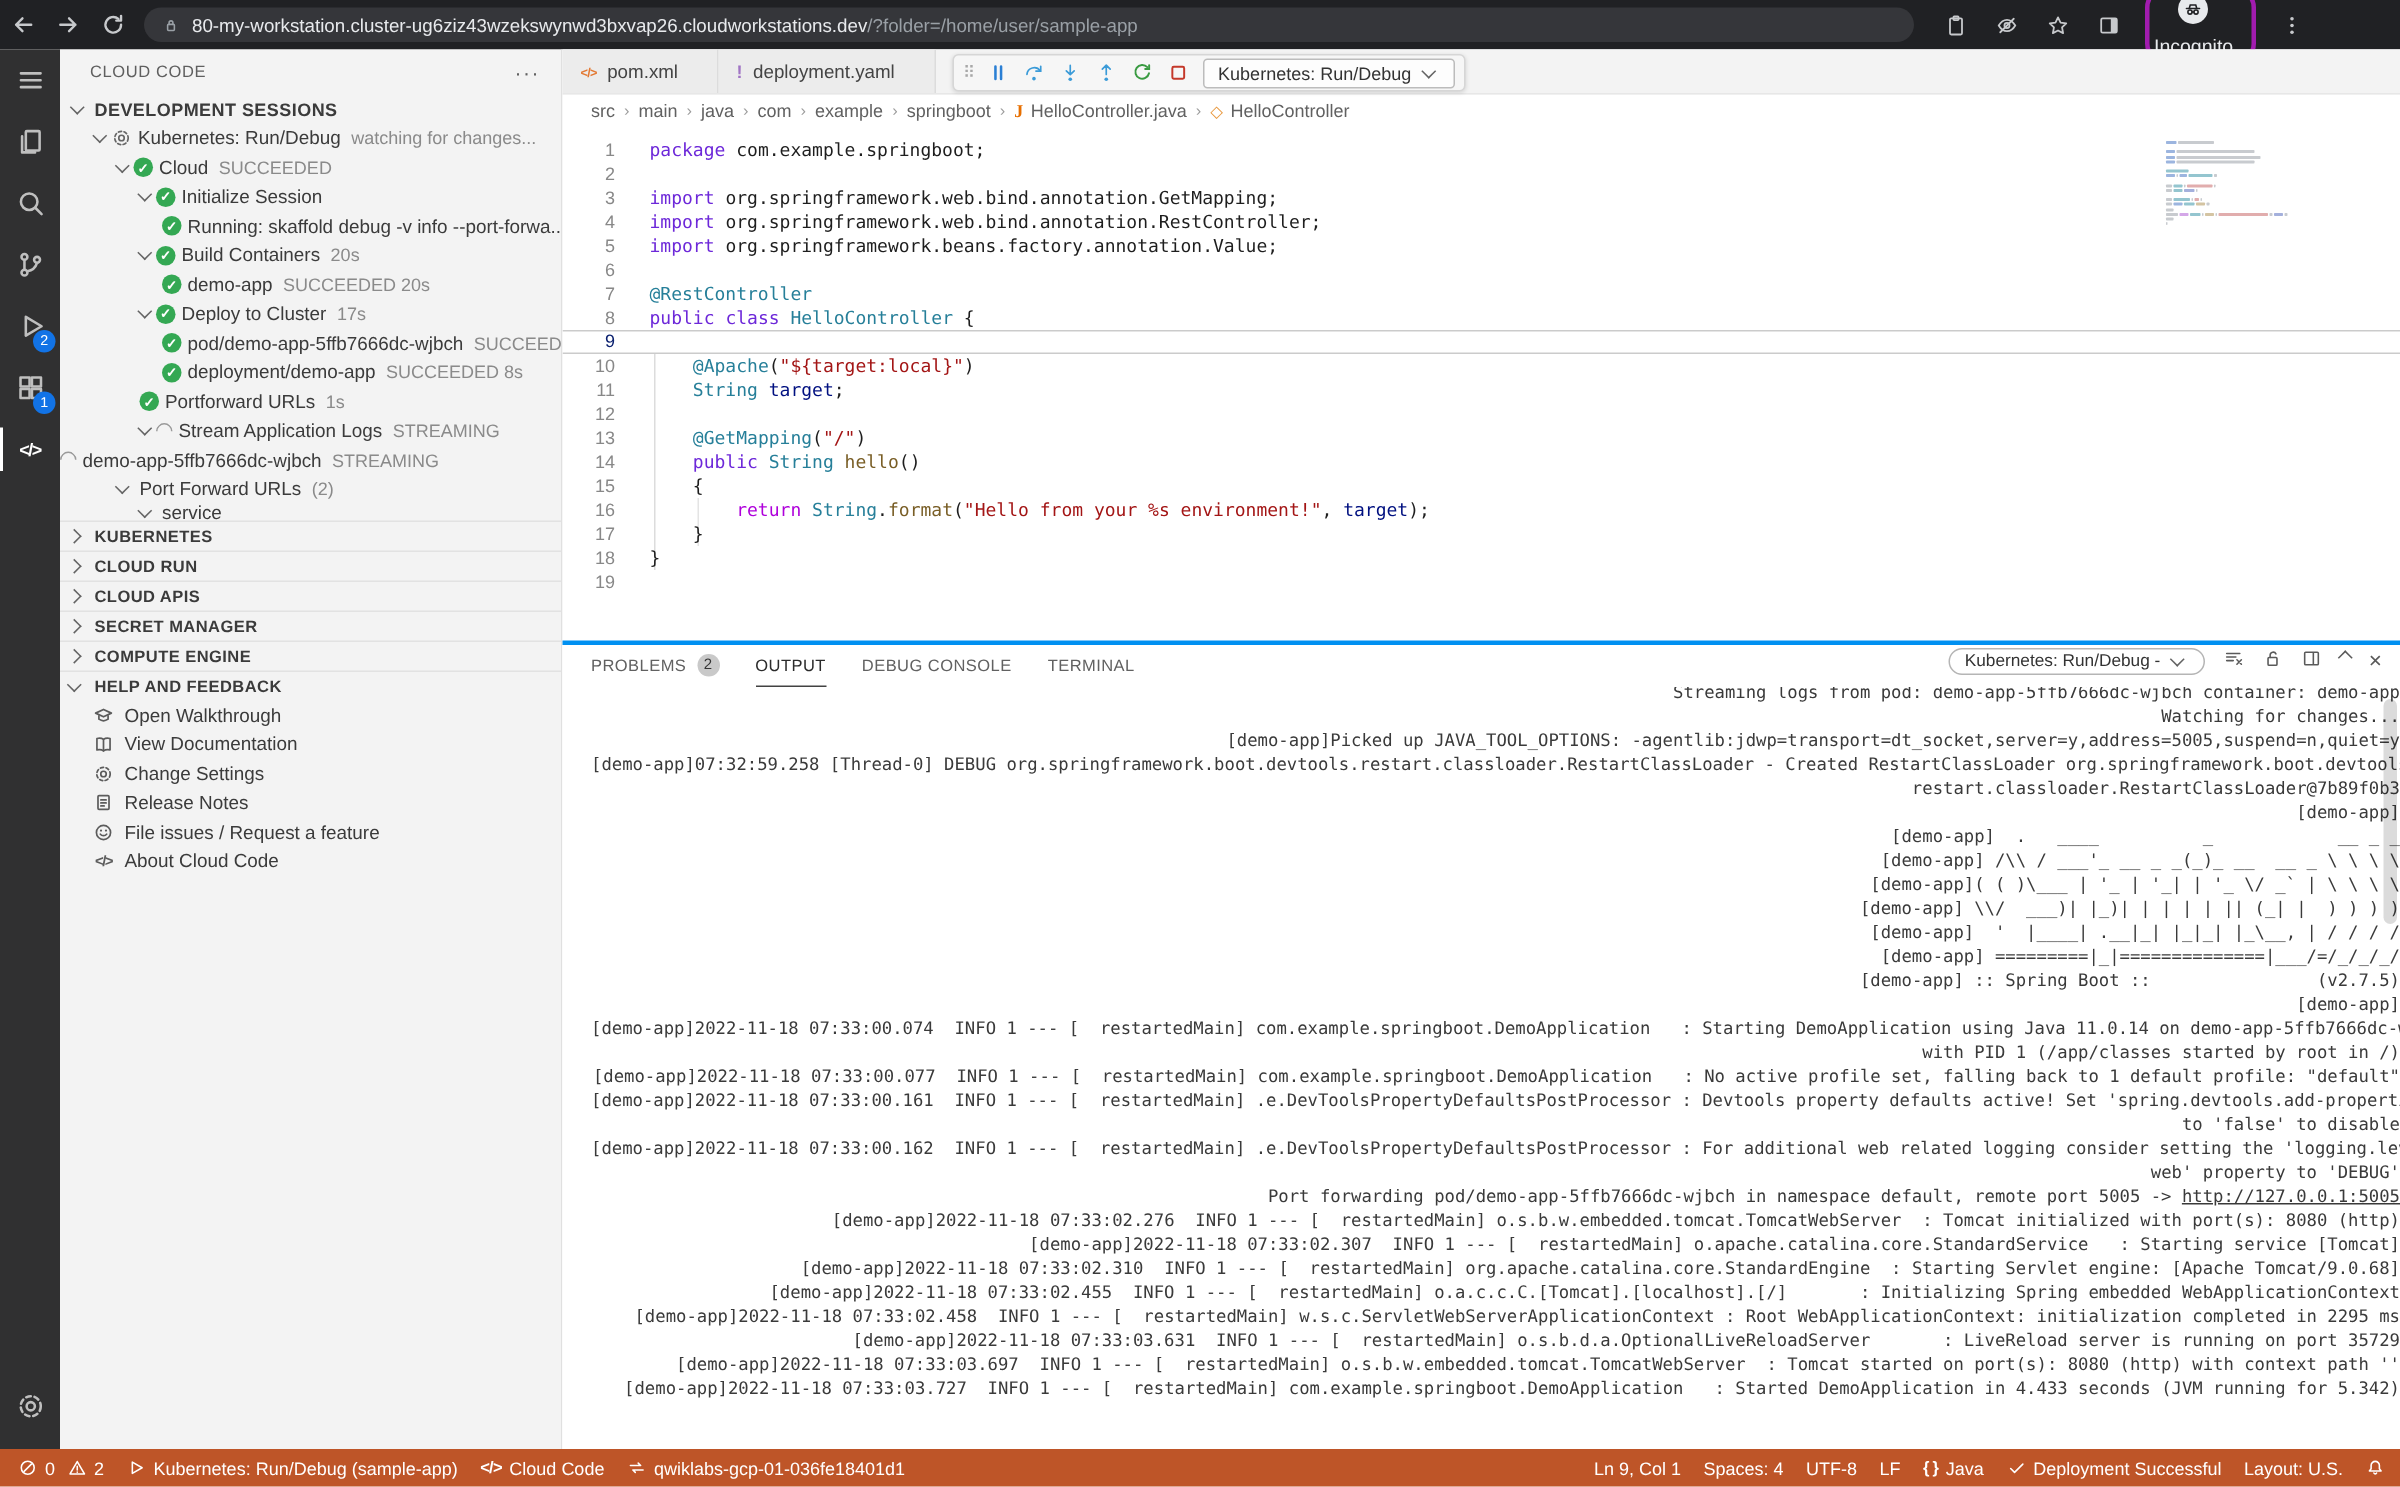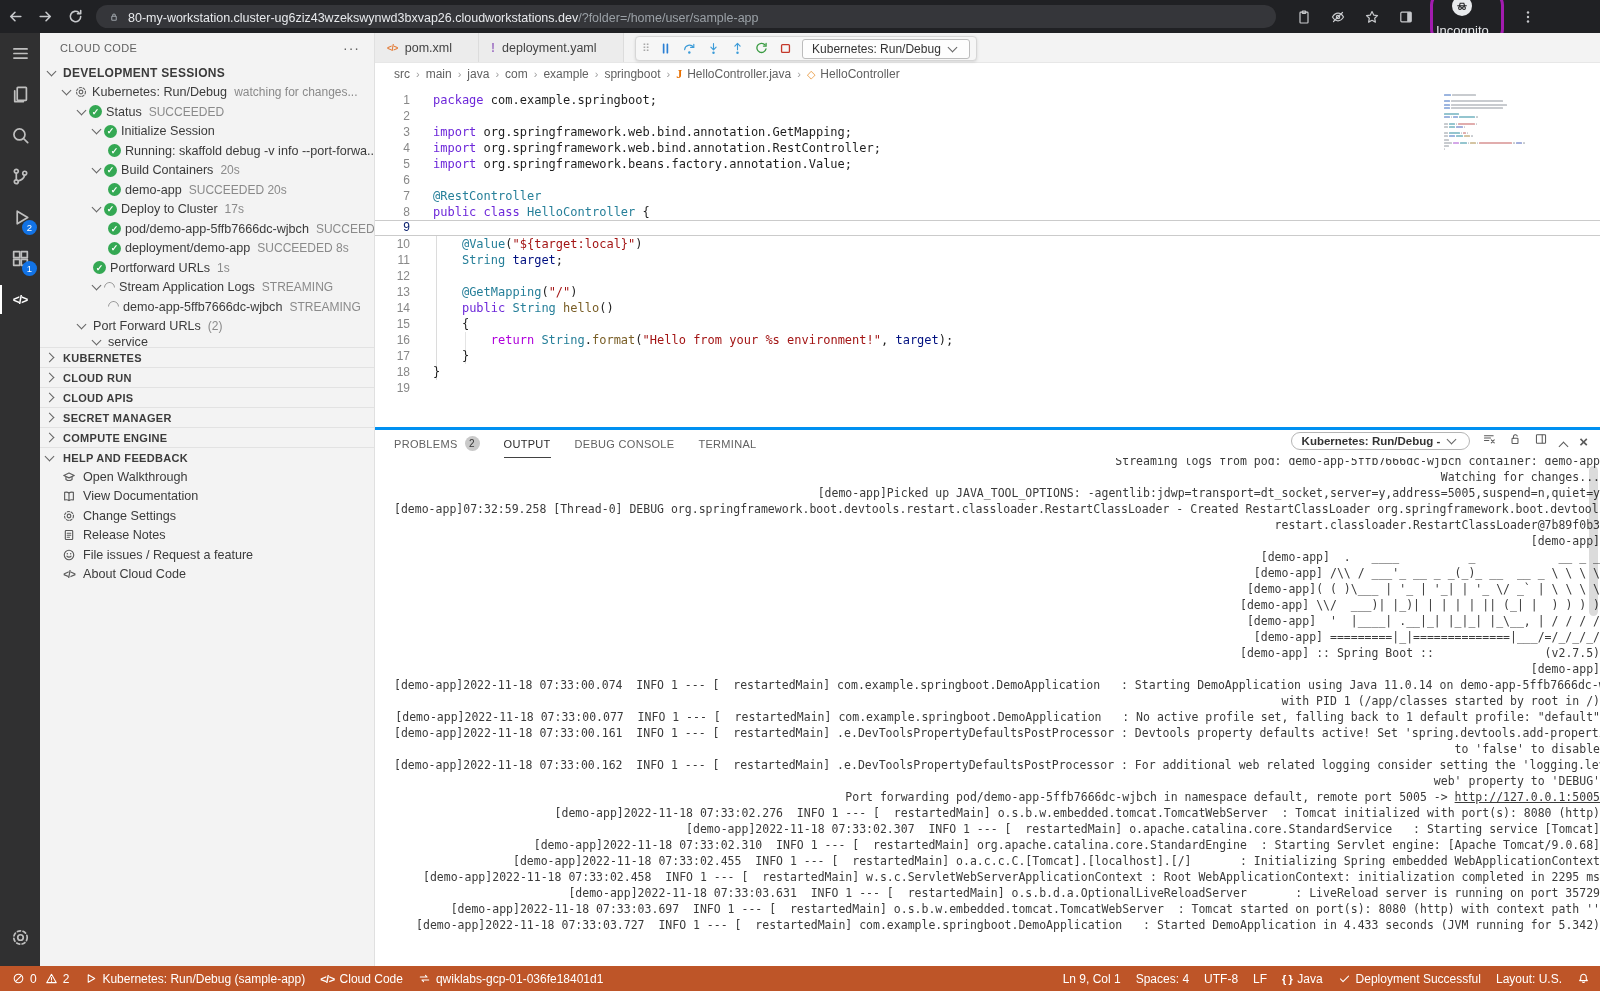--- a/index.html
+++ b/index.html
@@ -98,21 +98,21 @@
   .mm-seg{height:2px;border-radius:.5px;opacity:.55;}
 
   
   #panel{position:absolute;left:0;right:0;top:394px;bottom:0;background:#fff;border-top:3px solid #0090f1;}
   #paneltabs{height:28px;display:flex;align-items:center;padding-left:19px;position:relative;}
   .ptab{margin-right:24px;font-size:11px;color:#616161;letter-spacing:.3px;display:flex;align-items:center;gap:7px;
     height:27px;border-bottom:1px solid transparent;}
   .ptab.active{color:#2b2b2b;border-bottom:1px solid #424242;}
   .pbadge{min-width:15px;height:15px;border-radius:8px;background:#c9c9c9;color:#333;font-size:10px;
     display:flex;align-items:center;justify-content:center;padding:0 4px;}
-  #panel-right{position:absolute;right:12px;top:2px;display:flex;align-items:flex-end;gap:12px;color:#5a5a5a;font-weight:bold;}
+  #panel-right{position:absolute;right:12px;top:2px;display:flex;align-items:flex-start;gap:12px;color:#5a5a5a;}
   #panel-select{display:flex;align-items:center;gap:8px;border:1px solid #b5b5b5;border-radius:11px;
     padding:2px 10px;font-size:11.5px;color:#333;background:#fff;}
   #panel-right svg{width:14px;height:14px;}
   .chev-up{width:7px;height:7px;border-right:1.3px solid #5a5a5a;border-bottom:1.3px solid #5a5a5a;transform:rotate(-135deg);margin-top:3px;}
   .pclose{font-size:15px;color:#5a5a5a;}
   #logs{position:absolute;top:28px;left:0;right:0;bottom:0;overflow:hidden;padding-left:19px;text-align:right;}
   .logline{height:16px;line-height:16px;white-space:pre;font-family:"DejaVu Sans Mono",monospace;
     font-size:11.5px;color:#3a3a3a;}
   .logline.clip{margin-top:-5px;}
   .loglink{text-decoration:underline;}
@@ -275,21 +275,21 @@
               <circle cx="8" cy="8" r="2.1"></circle>
               <circle cx="8" cy="8" r="5.1" stroke-dasharray="2.4 1.9"></circle>
             </svg>
           </span>
           <span class="lbl">Kubernetes: Run/Debug</span>
           <span class="meta">watching for changes...</span>
         </div>
         <div class="trow" style="padding-left: 38px;">
           <span class="chev"></span>
           <span class="ck">✓</span>
-          <span class="lbl">Status</span>
+          <span class="lbl">Cloud</span>
           <span class="meta">SUCCEEDED</span>
         </div>
         <div class="trow" style="padding-left: 53px;">
           <span class="chev"></span>
           <span class="ck">✓</span>
           <span class="lbl">Initialize Session</span>
         </div>
         <div class="trow" style="padding-left: 68px;">
           <span class="ck">✓</span>
           <span class="lbl">Running: skaffold debug -v info --port-forwa...</span>
@@ -325,21 +325,21 @@
           <span class="ck">✓</span>
           <span class="lbl">Portforward URLs</span>
           <span class="meta">1s</span>
         </div>
         <div class="trow" style="padding-left: 53px;">
           <span class="chev"></span>
           <span class="spin"></span>
           <span class="lbl">Stream Application Logs</span>
           <span class="meta">STREAMING</span>
         </div>
-        <div class="trow" style="padding-left: 68px;">
+        <div class="trow" style="">
           <span class="spin"></span>
           <span class="lbl">demo-app-5ffb7666dc-wjbch</span>
           <span class="meta">STREAMING</span>
         </div>
         <div class="trow" style="padding-left: 38px;">
           <span class="chev"></span>
           <span class="lbl">Port Forward URLs</span>
           <span class="meta">(2)</span>
         </div>
         <div class="trow clipped" style="padding-left: 53px;">
@@ -534,21 +534,21 @@
           <div class="cline">
             <span class="gut">8</span>
             <span class="ctext"><span class="tk-kw">public</span><span class="tk-pl"> </span><span class="tk-kw">class</span><span class="tk-ty"> HelloController</span><span class="tk-pl"> {</span></span>
           </div>
           <div class="cline cur">
             <span class="gut">9</span>
             <span class="ctext"></span>
           </div>
           <div class="cline">
             <span class="gut">10</span>
-            <span class="ctext"><span class="tk-pl">    </span><span class="tk-ann">@Value</span><span class="tk-pl">(</span><span class="tk-str">"${target:local}"</span><span class="tk-pl">)</span></span>
+            <span class="ctext"><span class="tk-pl">    </span><span class="tk-ann">@Apache</span><span class="tk-pl">(</span><span class="tk-str">"${target:local}"</span><span class="tk-pl">)</span></span>
           </div>
           <div class="cline">
             <span class="gut">11</span>
             <span class="ctext"><span class="tk-pl">    </span><span class="tk-ty">String</span><span class="tk-vr"> target</span><span class="tk-pl">;</span></span>
           </div>
           <div class="cline">
             <span class="gut">12</span>
             <span class="ctext"></span>
           </div>
           <div class="cline">

